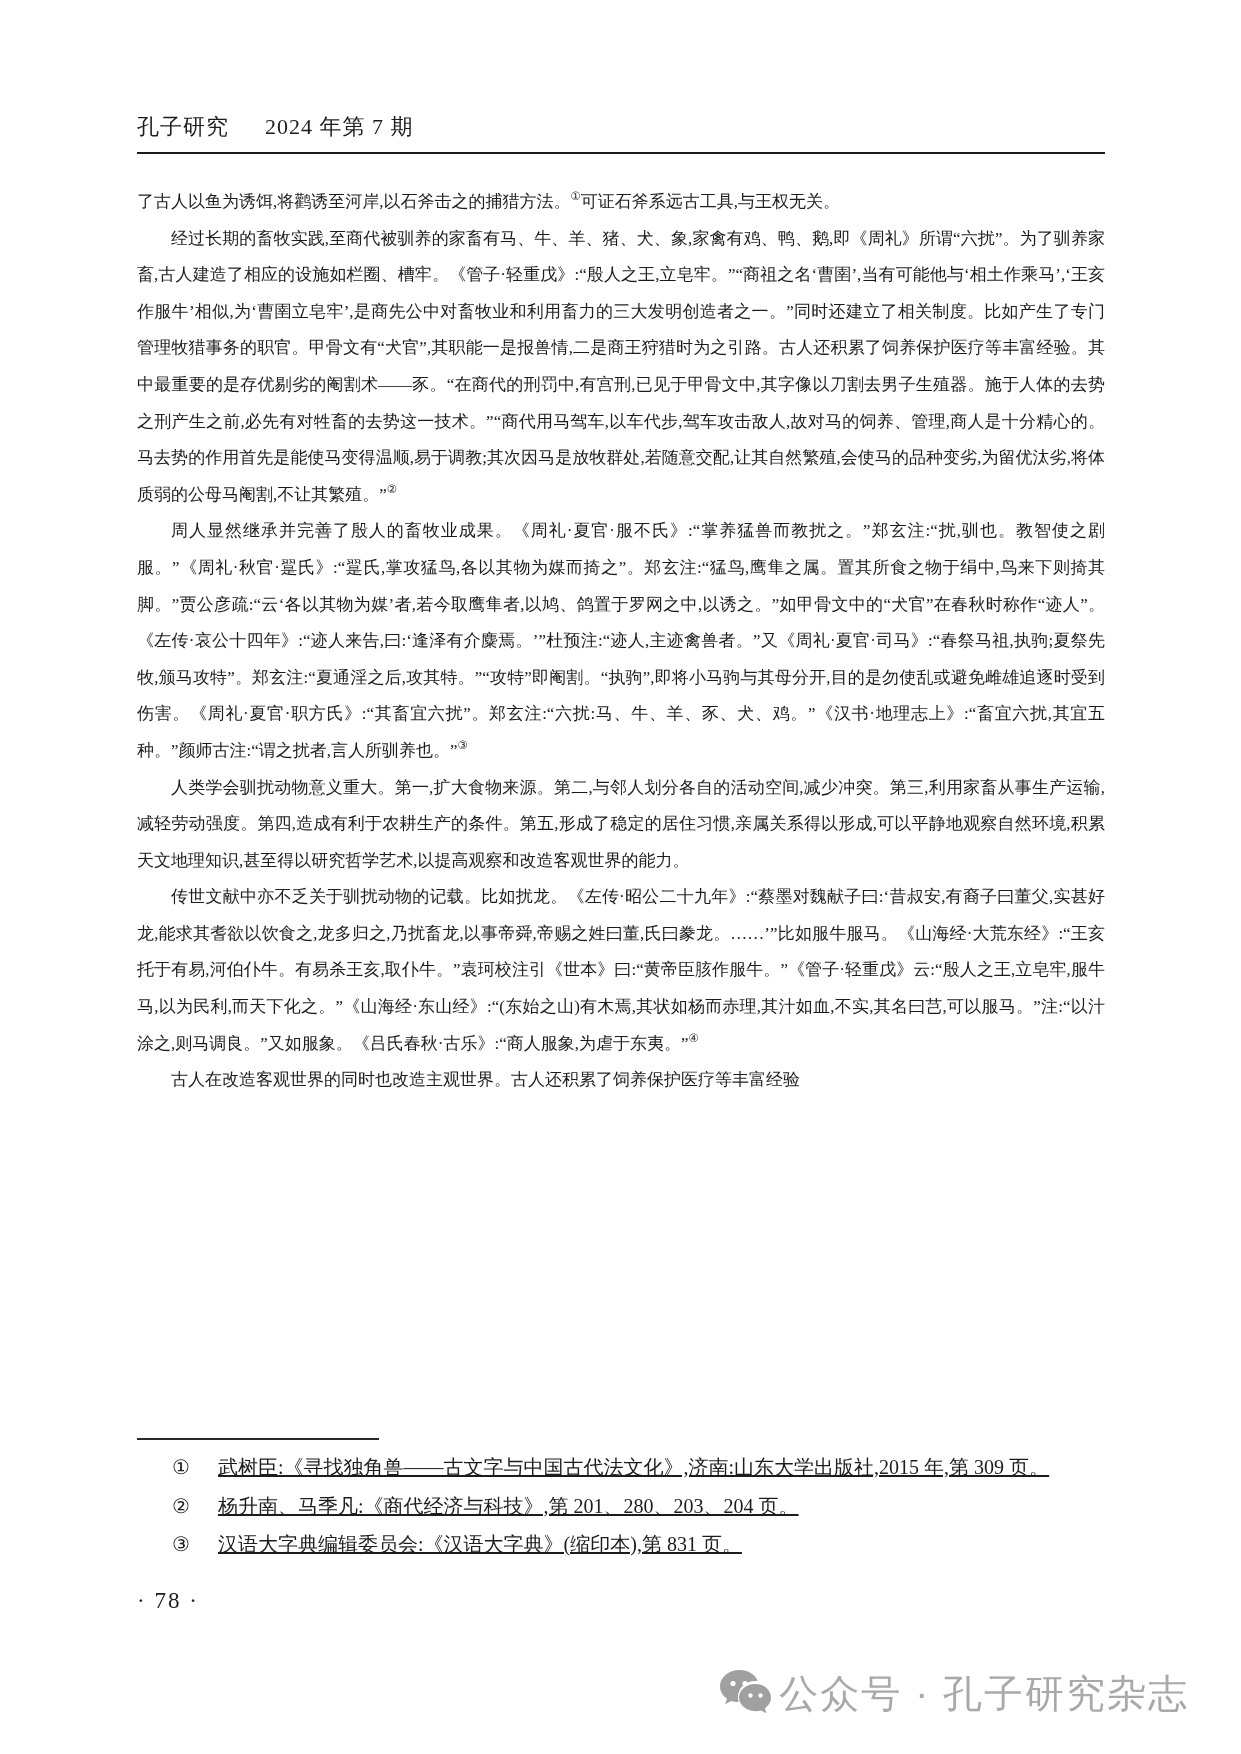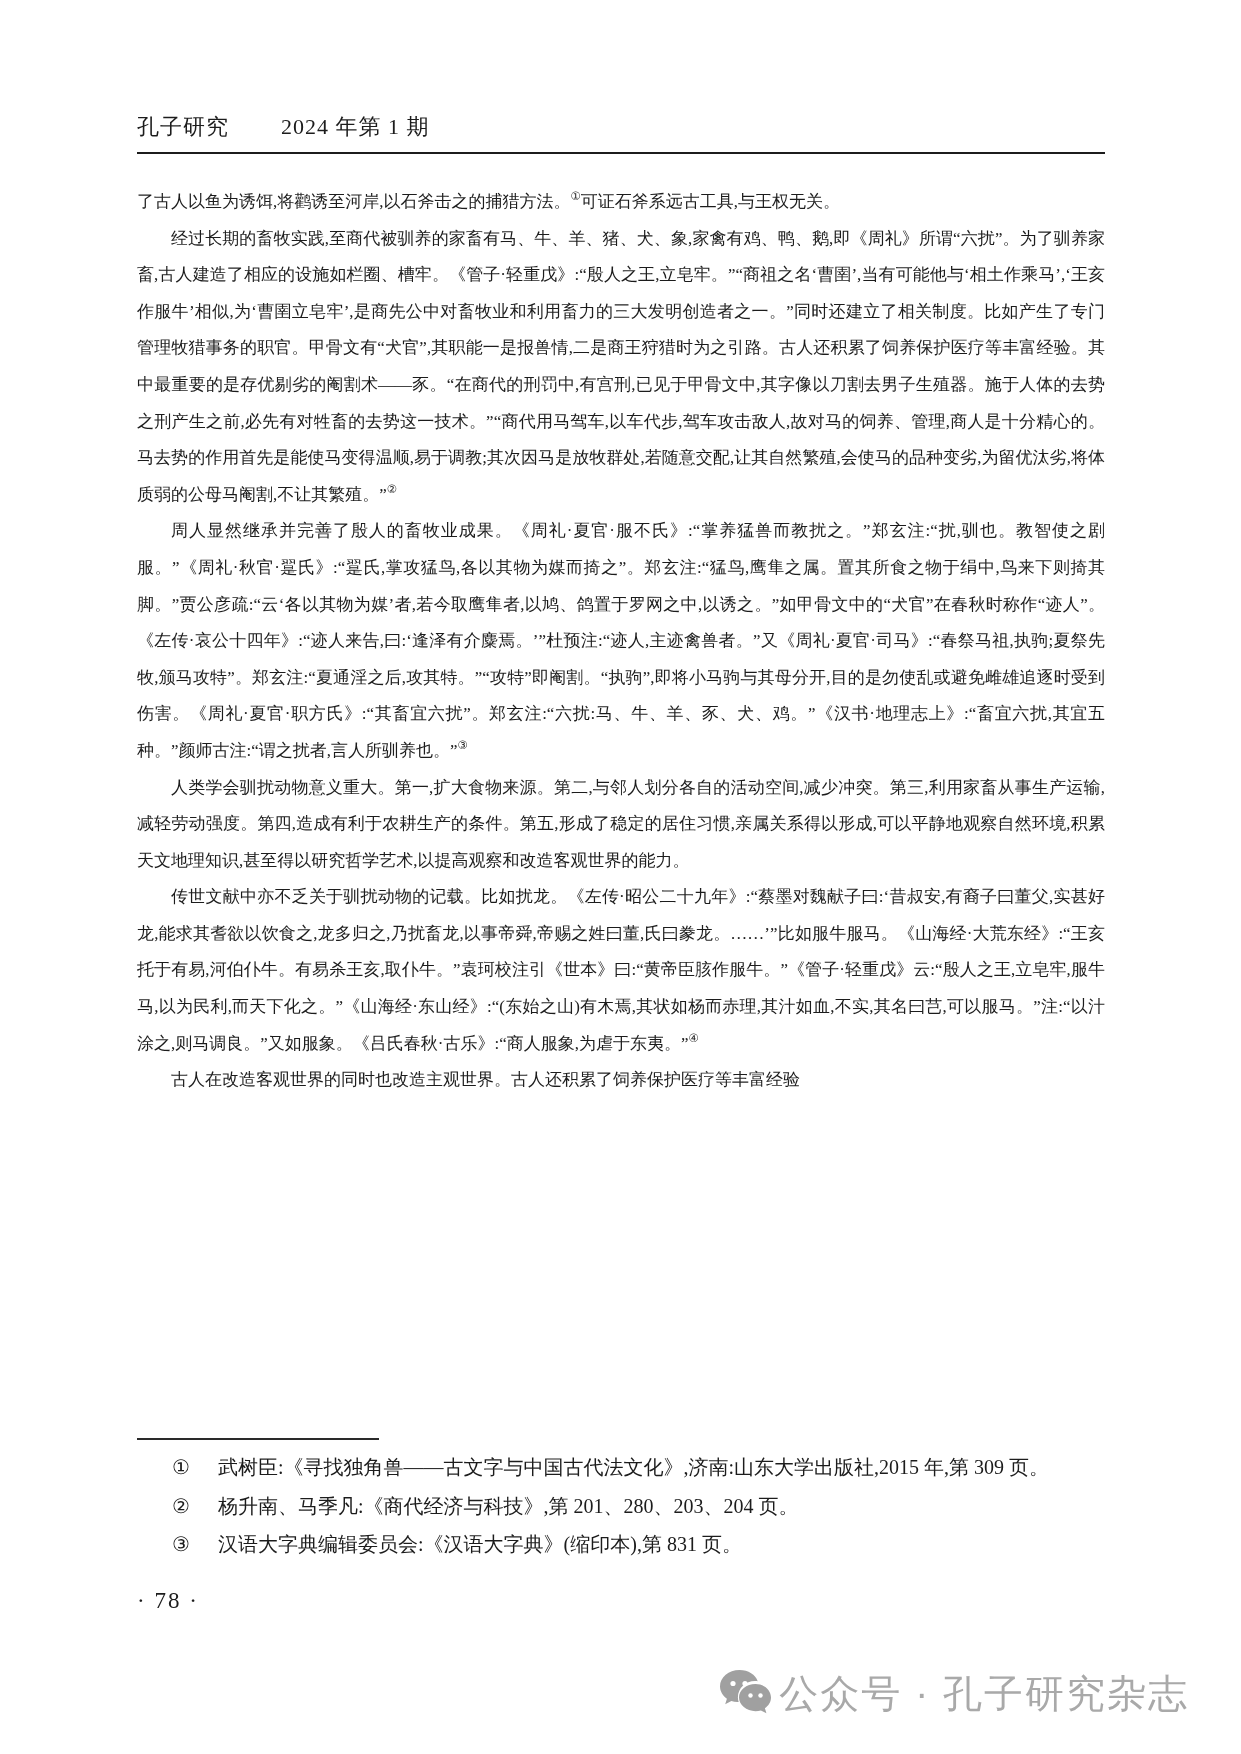--- a/index.html
+++ b/index.html
@@ -9,42 +9,42 @@
     margin:0 auto;
     background:#ffffff;
     font-family:"Liberation Serif","DejaVu Serif",serif;
     color:#1c1c1c;
     overflow:hidden;
   }
   .header {
     position:absolute; left:137px; top:112px; width:967px;
     font-size:22px; letter-spacing:1px; white-space:nowrap;
   }
-  .header .journal { margin-right:52px; }
+  .header .journal { margin-right:36px; }
   .header-rule {
     position:absolute; left:137px; top:152px; width:968px; height:2px;
     background:#1c1c1c;
   }
   .body-text {
     position:absolute; left:137px; top:184px; width:968px;
     font-size:17px; line-height:36.6px;
     text-align:justify; text-justify:inter-ideograph;
   }
   .body-text p { margin:0; text-indent:2em; }
   .body-text p.no-indent { text-indent:0; }
   .fn-ref {
     font-size:0.68em; line-height:0; vertical-align:super;
   }
   .footnote-rule {
     position:absolute; left:137px; top:1438px; width:242px; height:2px;
     background:#2a2a2a;
   }
   .footnotes {
     position:absolute; left:172px; top:1448px; width:933px;
-    font-size:20px; line-height:38.5px;
+    font-size:20px; line-height:38.5px;text-decoration:underline;
   }
   .footnote { white-space:nowrap; }
   .fn-marker { display:inline-block; min-width:46px; }
   .page-number {
     position:absolute; left:137px; top:1588px;
     font-size:23px; letter-spacing:2px;
   }
   .watermark {
     position:absolute; right:52px; top:1662px;
     display:flex; align-items:center; 
@@ -53,21 +53,21 @@
     color:#a9a9a9; white-space:nowrap;
   }
   .wm-icon { width:64px; height:64px; flex:0 0 auto; }
 </style>
 </head>
 <body>
 
 <div class="page">
 
   <div class="header">
-    <span class="journal">孔子研究</span><span>2024 年第 1 期</span>
+    <span class="journal">孔子研究</span><span>2024 年第 7 期</span>
   </div>
 
   <div class="header-rule"></div>
 
   <div class="body-text">
       <p class="para no-indent">了古人以鱼为诱饵,将鹳诱至河岸,以石斧击之的捕猎方法。<sup class="fn-ref">①</sup>可证石斧系远古工具,与王权无关。</p>
       <p class="para">经过长期的畜牧实践,至商代被驯养的家畜有马、牛、羊、猪、犬、象,家禽有鸡、鸭、鹅,即《周礼》所谓“六扰”。为了驯养家畜,古人建造了相应的设施如栏圈、槽牢。《管子·轻重戊》:“殷人之王,立皂牢。”“商祖之名‘曹圉’,当有可能他与‘相土作乘马’,‘王亥作服牛’相似,为‘曹圉立皂牢’,是商先公中对畜牧业和利用畜力的三大发明创造者之一。”同时还建立了相关制度。比如产生了专门管理牧猎事务的职官。甲骨文有“犬官”,其职能一是报兽情,二是商王狩猎时为之引路。古人还积累了饲养保护医疗等丰富经验。其中最重要的是存优剔劣的阉割术——豕。“在商代的刑罚中,有宫刑,已见于甲骨文中,其字像以刀割去男子生殖器。施于人体的去势之刑产生之前,必先有对牲畜的去势这一技术。”“商代用马驾车,以车代步,驾车攻击敌人,故对马的饲养、管理,商人是十分精心的。马去势的作用首先是能使马变得温顺,易于调教;其次因马是放牧群处,若随意交配,让其自然繁殖,会使马的品种变劣,为留优汰劣,将体质弱的公母马阉割,不让其繁殖。”<sup class="fn-ref">②</sup></p>
       <p class="para">周人显然继承并完善了殷人的畜牧业成果。《周礼·夏官·服不氏》:“掌养猛兽而教扰之。”郑玄注:“扰,驯也。教智使之剧服。”《周礼·秋官·翨氏》:“翨氏,掌攻猛鸟,各以其物为媒而掎之”。郑玄注:“猛鸟,鹰隼之属。置其所食之物于绢中,鸟来下则掎其脚。”贾公彦疏:“云‘各以其物为媒’者,若今取鹰隼者,以鸠、鸽置于罗网之中,以诱之。”如甲骨文中的“犬官”在春秋时称作“迹人”。《左传·哀公十四年》:“迹人来告,曰:‘逢泽有介麋焉。’”杜预注:“迹人,主迹禽兽者。”又《周礼·夏官·司马》:“春祭马祖,执驹;夏祭先牧,颁马攻特”。郑玄注:“夏通淫之后,攻其特。”“攻特”即阉割。“执驹”,即将小马驹与其母分开,目的是勿使乱或避免雌雄追逐时受到伤害。《周礼·夏官·职方氏》:“其畜宜六扰”。郑玄注:“六扰:马、牛、羊、豕、犬、鸡。”《汉书·地理志上》:“畜宜六扰,其宜五种。”颜师古注:“谓之扰者,言人所驯养也。”<sup class="fn-ref">③</sup></p>
       <p class="para">人类学会驯扰动物意义重大。第一,扩大食物来源。第二,与邻人划分各自的活动空间,减少冲突。第三,利用家畜从事生产运输,减轻劳动强度。第四,造成有利于农耕生产的条件。第五,形成了稳定的居住习惯,亲属关系得以形成,可以平静地观察自然环境,积累天文地理知识,甚至得以研究哲学艺术,以提高观察和改造客观世界的能力。</p>
       <p class="para">传世文献中亦不乏关于驯扰动物的记载。比如扰龙。《左传·昭公二十九年》:“蔡墨对魏献子曰:‘昔叔安,有裔子曰董父,实甚好龙,能求其耆欲以饮食之,龙多归之,乃扰畜龙,以事帝舜,帝赐之姓曰董,氏曰豢龙。……’”比如服牛服马。《山海经·大荒东经》:“王亥托于有易,河伯仆牛。有易杀王亥,取仆牛。”袁珂校注引《世本》曰:“黄帝臣胲作服牛。”《管子·轻重戊》云:“殷人之王,立皂牢,服牛马,以为民利,而天下化之。”《山海经·东山经》:“(东始之山)有木焉,其状如杨而赤理,其汁如血,不实,其名曰芑,可以服马。”注:“以汁涂之,则马调良。”又如服象。《吕氏春秋·古乐》:“商人服象,为虐于东夷。”<sup class="fn-ref">④</sup></p>

